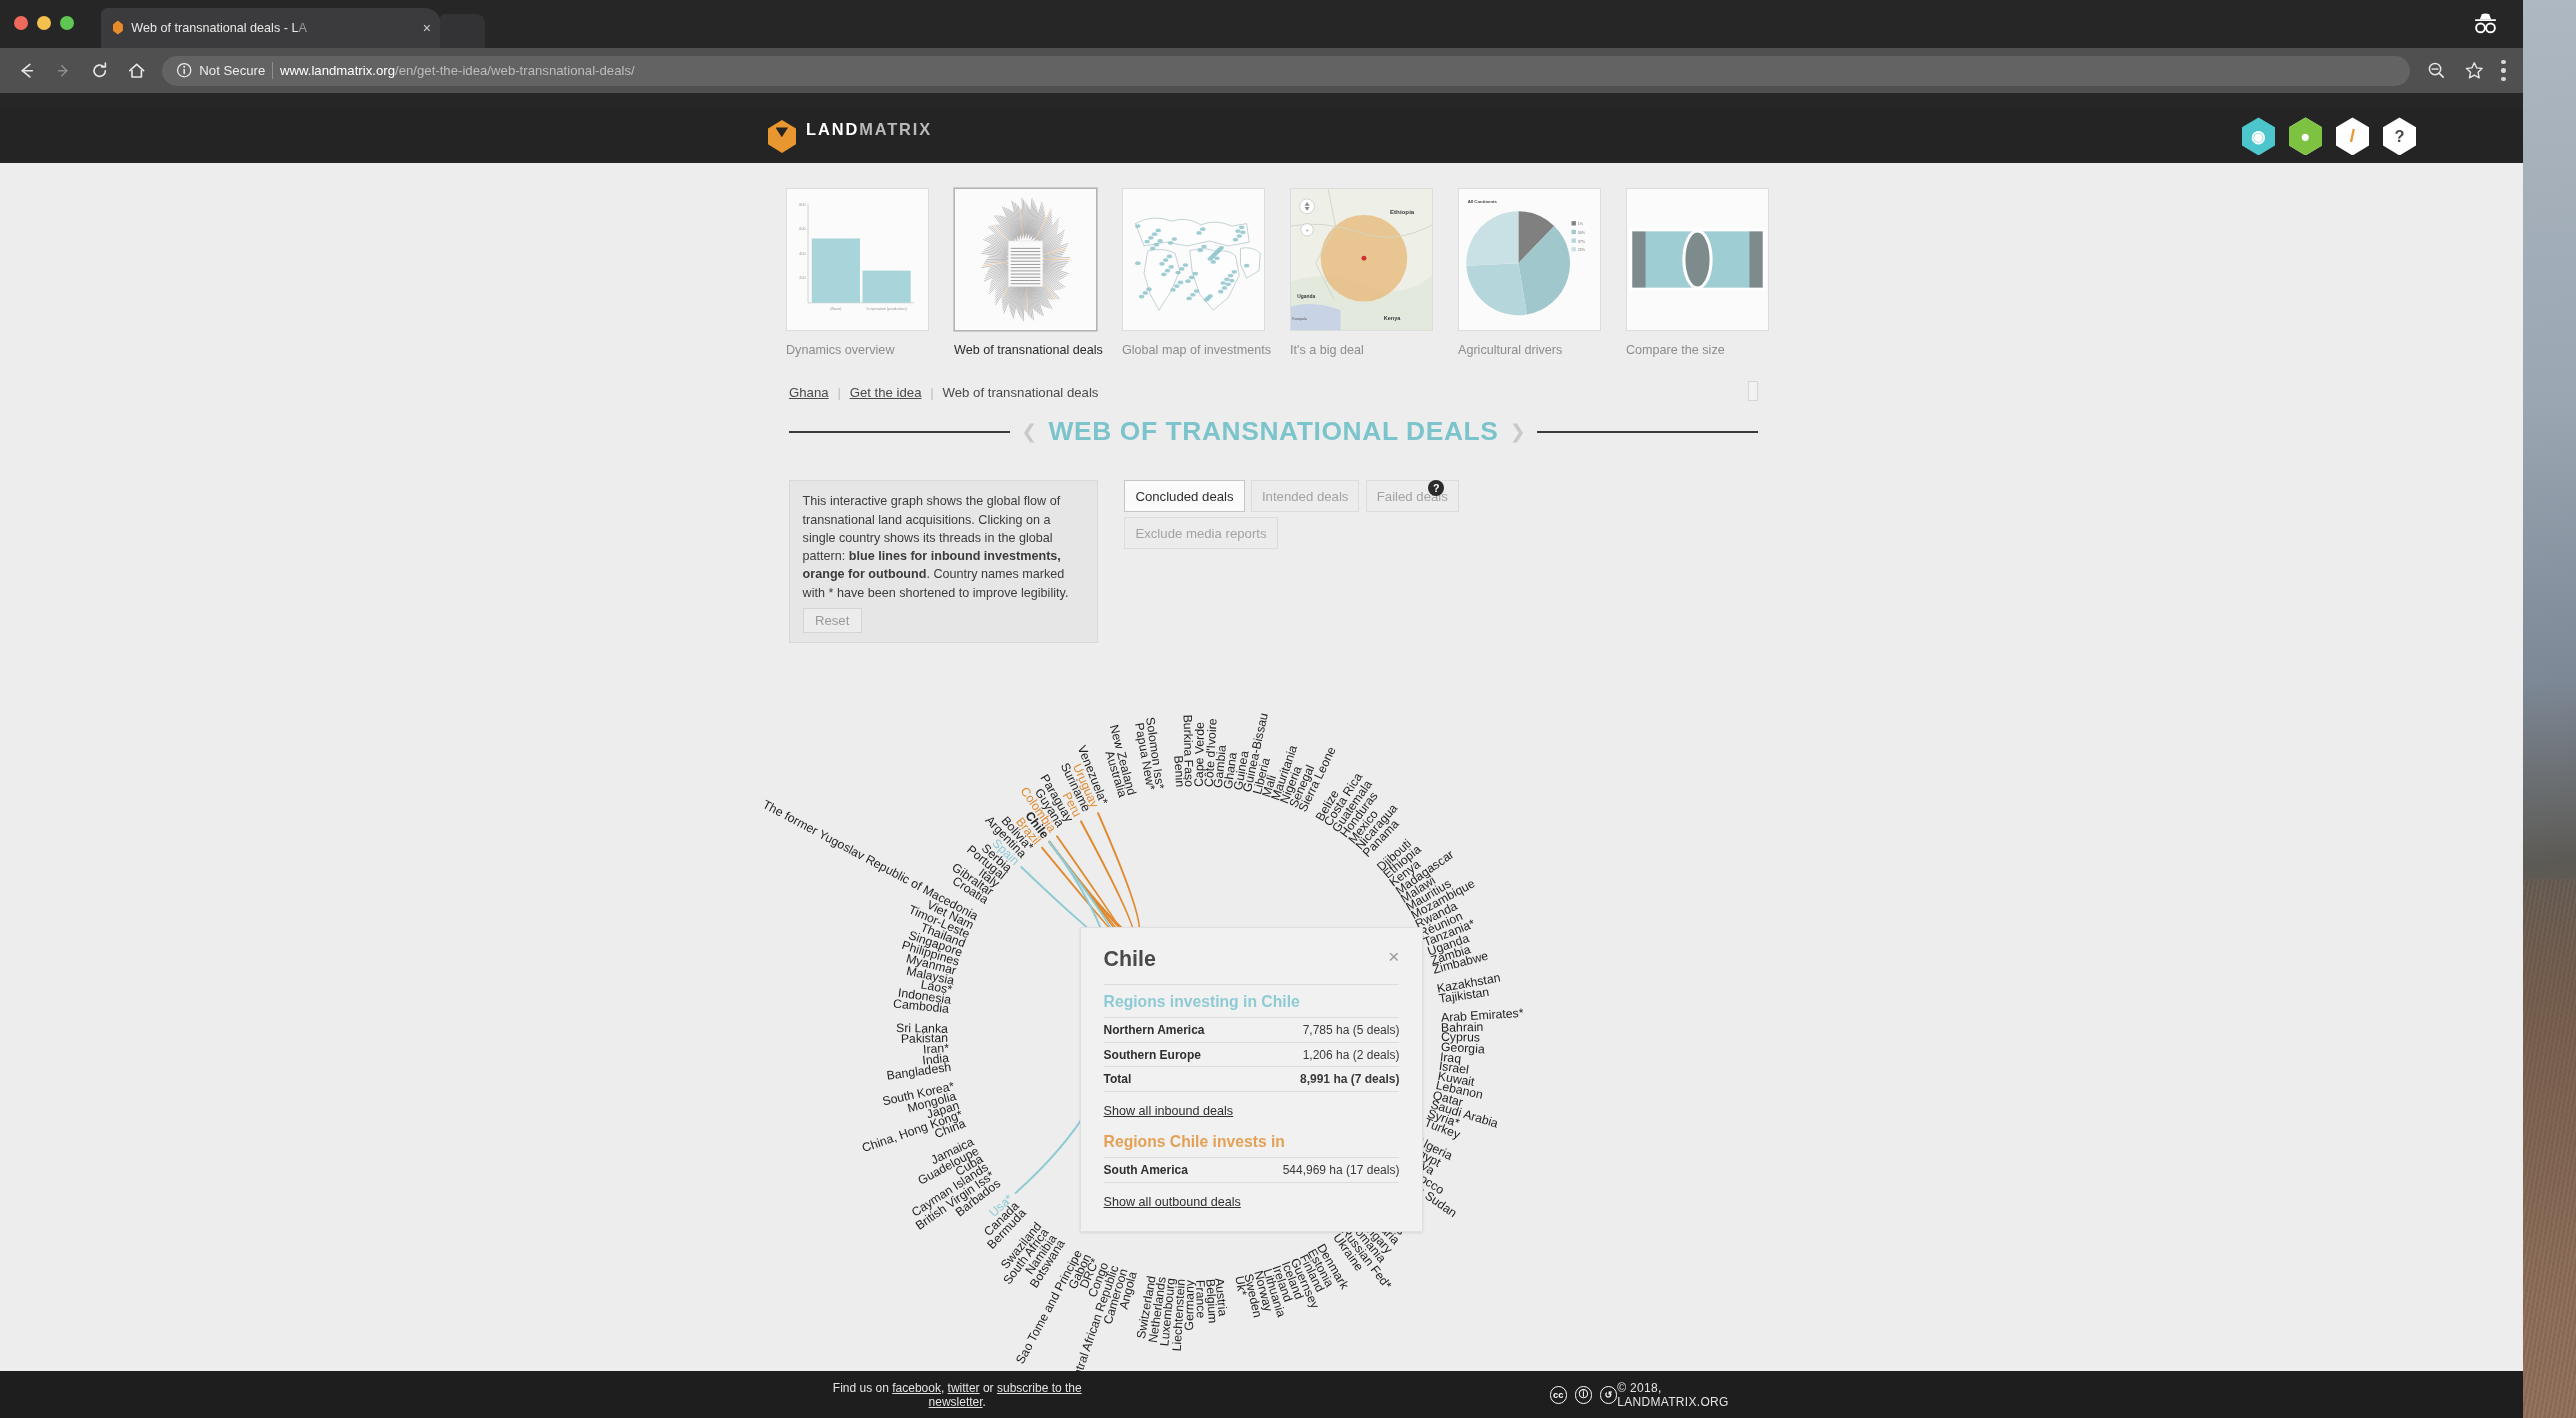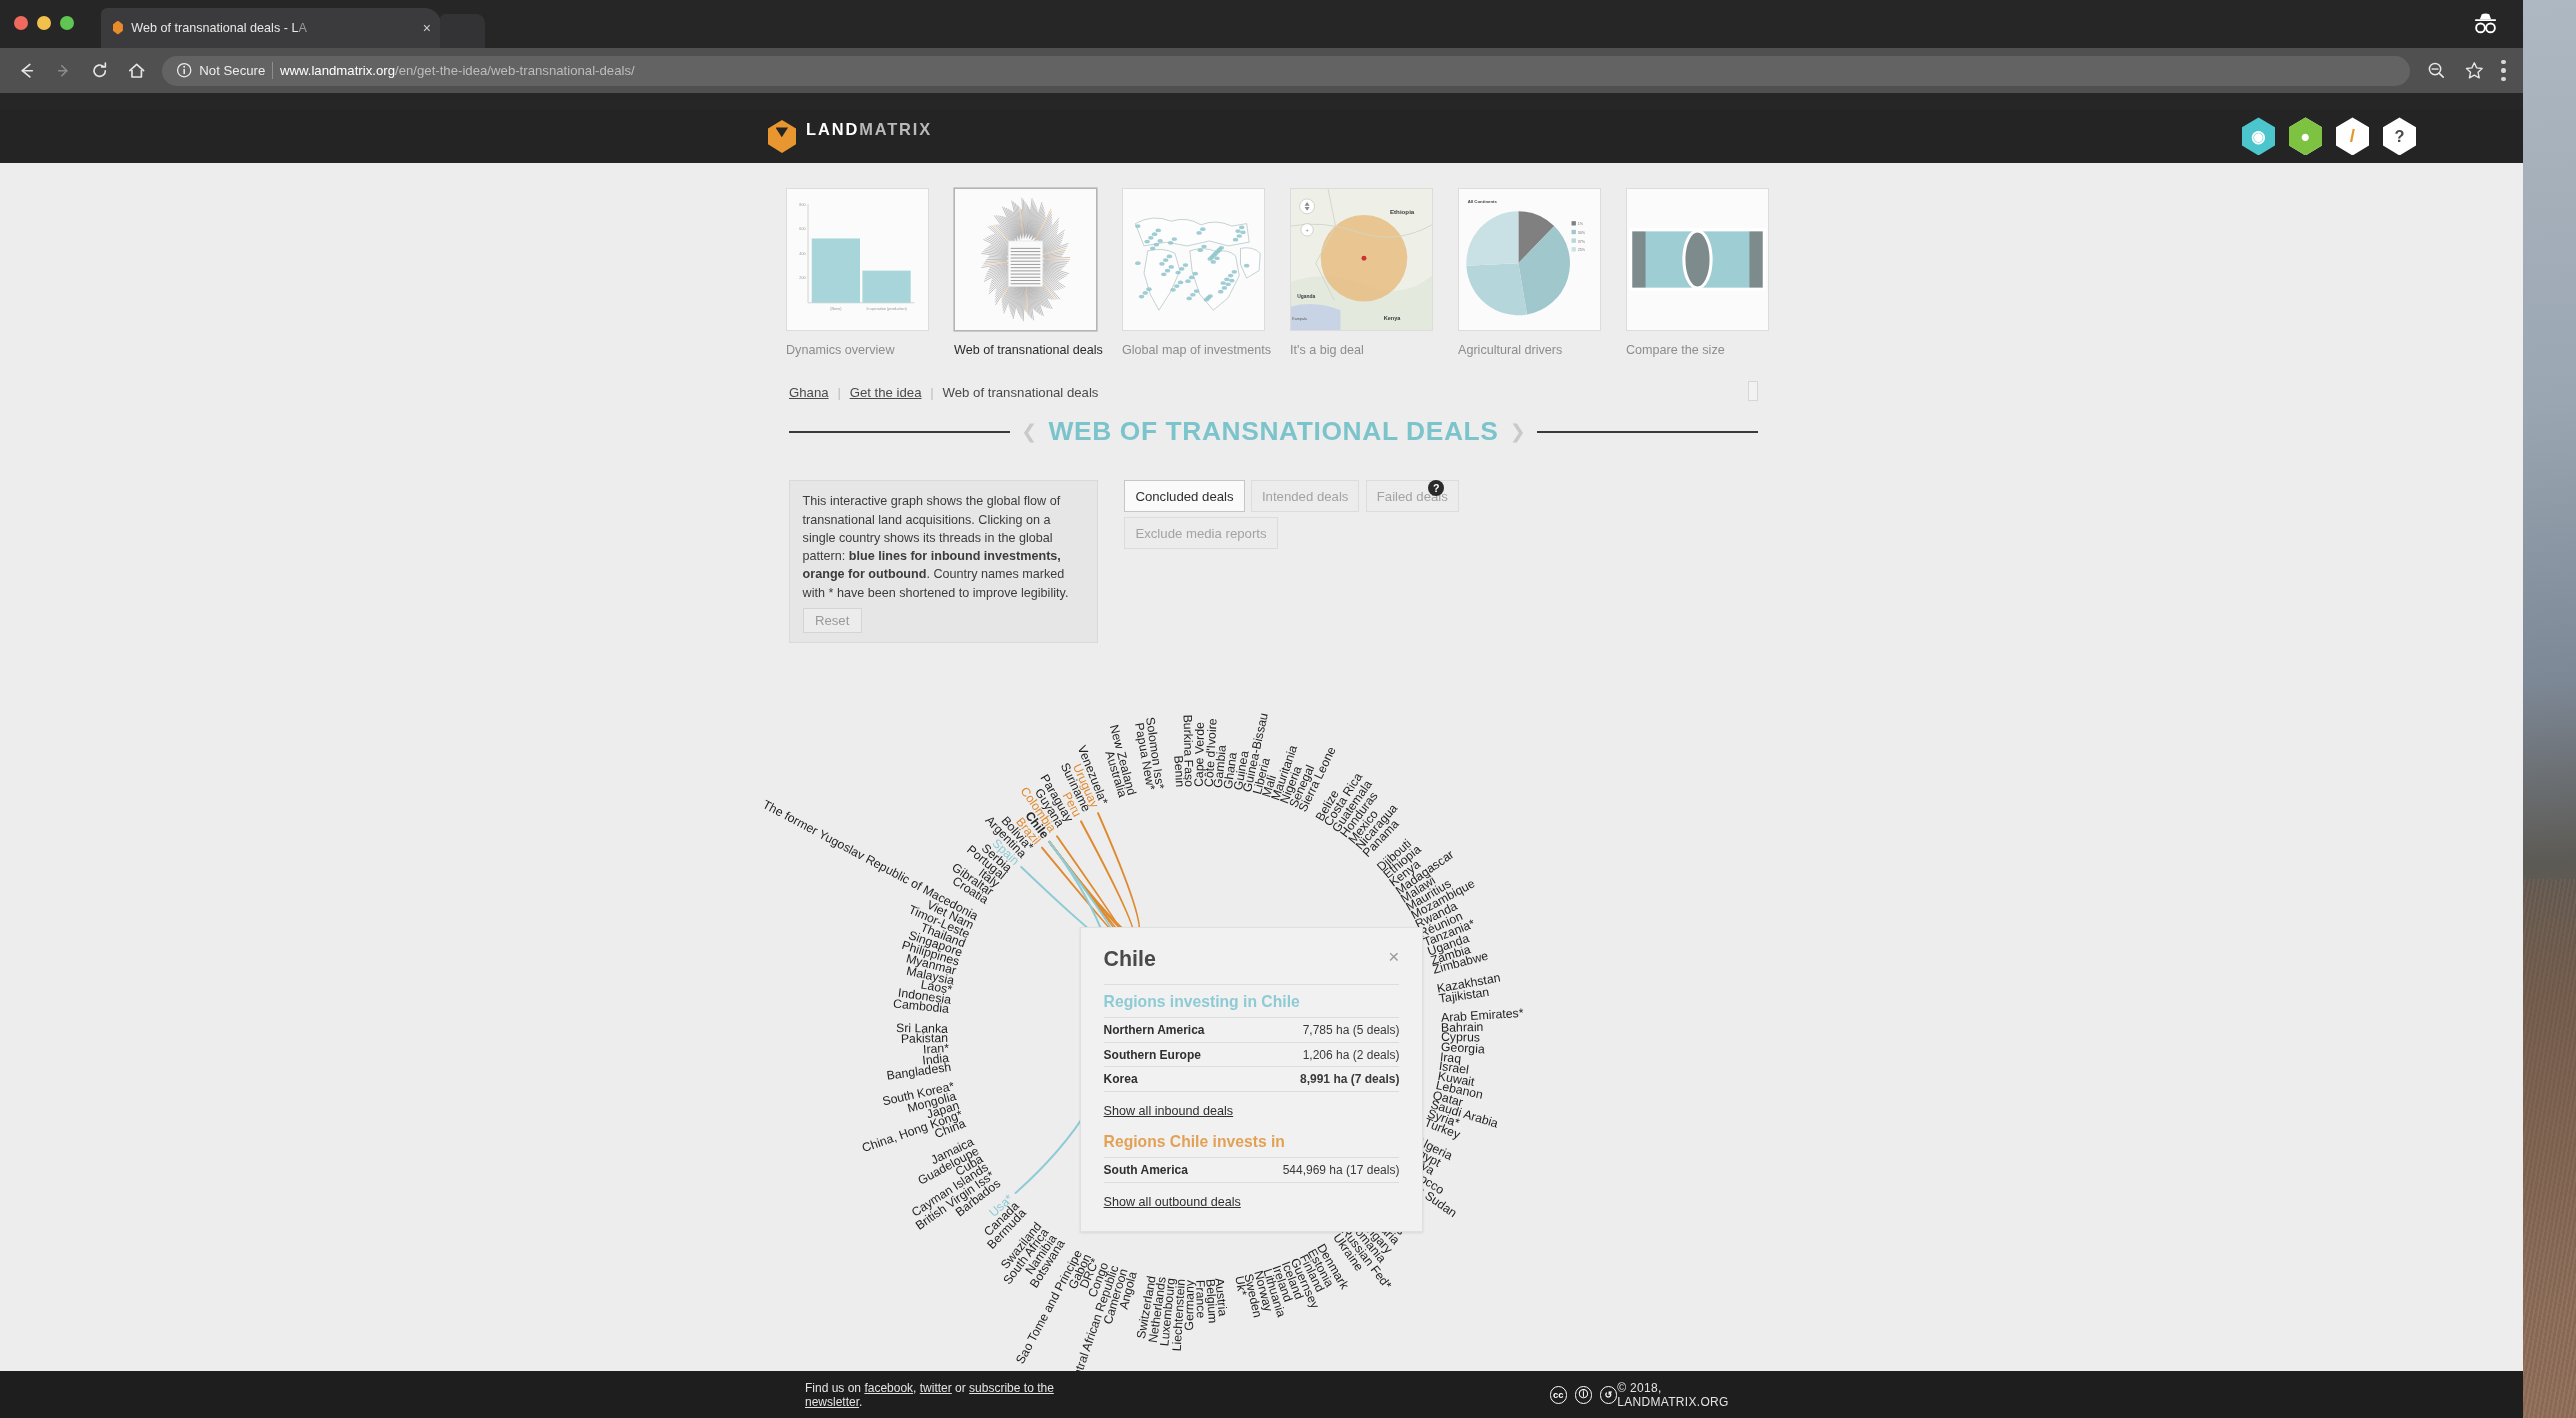--- a/index.html
+++ b/index.html
@@ -225,21 +225,21 @@
     display: inline-block; margin: 12.6px 0 15px 0; font-size: 12.6px; color: #2f2f2f;
     text-decoration: underline; cursor: pointer;
   }
   .showlink.last { margin-bottom: 0; }
 
   
   #footer {
     position: absolute; left: 0; bottom: 0; width: 2523px; height: 48px;
     background: #1e1e1e; display: flex; align-items: center; padding: 0 38px;
   }
-  #footer .left { margin-left: 767px; font-size: 12px; color: #e4e4e4; }
+  #footer .left { margin-left: 767px; font-size: 12px; color: #e4e4e4; text-align: center; }
   #footer .left a { color: #e4e4e4; text-decoration: underline; cursor: pointer; }
   #footer .cc { margin-left: 440px; display: flex; gap: 7.5px; }
   #footer .cc span {
     width: 17.6px; height: 17.6px; border: 1.3px solid #fff; border-radius: 50%;
     color: #fff; font-size: 9.4px; display: flex; align-items: center;
     justify-content: center; font-weight: 700;
   }
   #footer .right { margin-left: auto; margin-right: 711px; font-size: 12px; color: #e4e4e4; letter-spacing: 0.3px; }
 </style>
 </head>
@@ -935,21 +935,21 @@
         <tbody>
             <tr>
           <td class="k">Northern America</td>
           <td class="r">7,785 ha (5 deals)</td>
         </tr>
         <tr>
           <td class="k">Southern Europe</td>
           <td class="r">1,206 ha (2 deals)</td>
         </tr>
         <tr class="tot">
-          <td class="k">Korea</td>
+          <td class="k">Total</td>
           <td class="r">8,991 ha (7 deals)</td>
         </tr>
       </tbody>
         </table>
       <a class="showlink">Show all inbound deals</a>
 
       <div class="secttitle outb">Regions Chile invests in</div>
       <table class="deals">
         <tbody>
             <tr>

